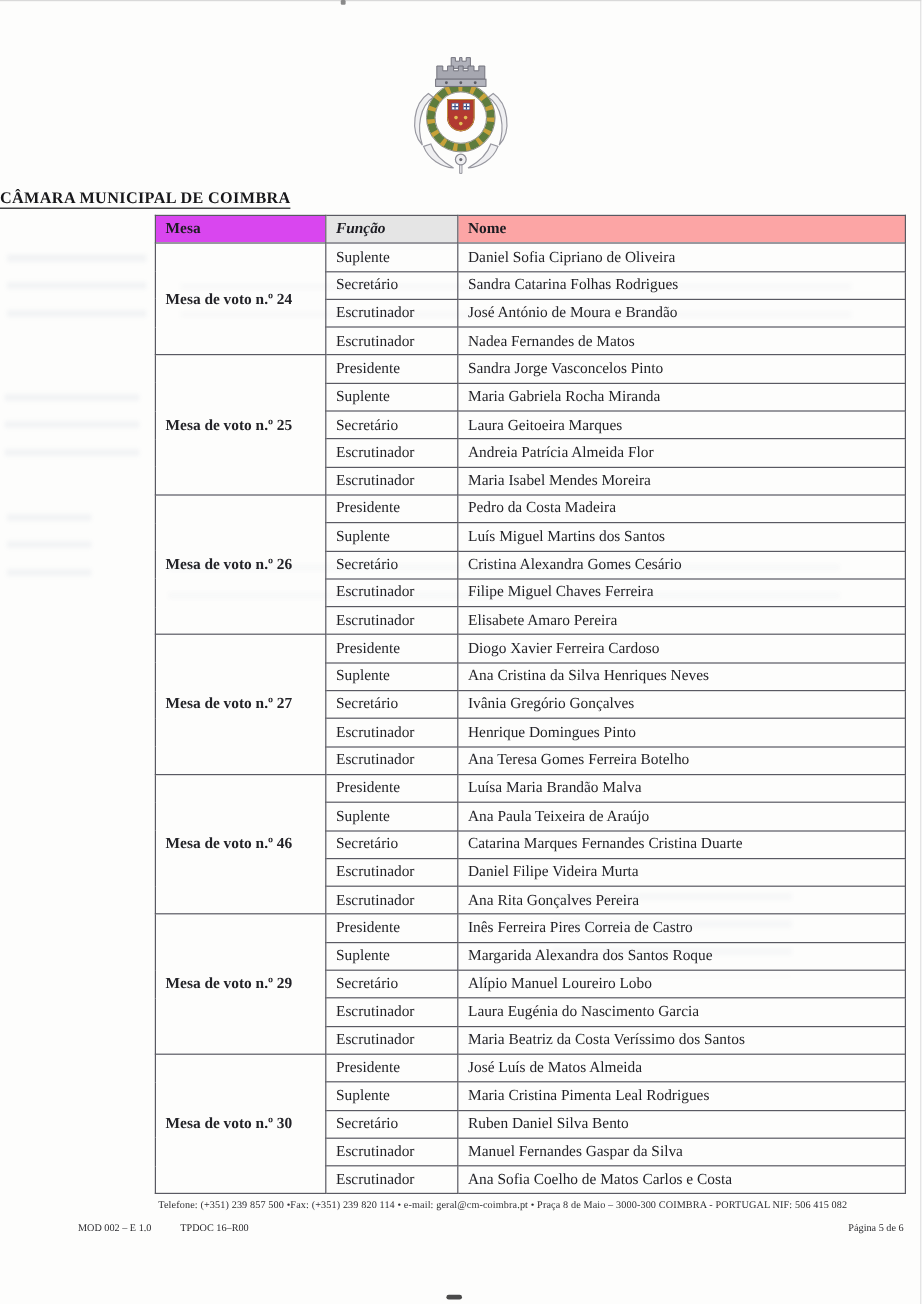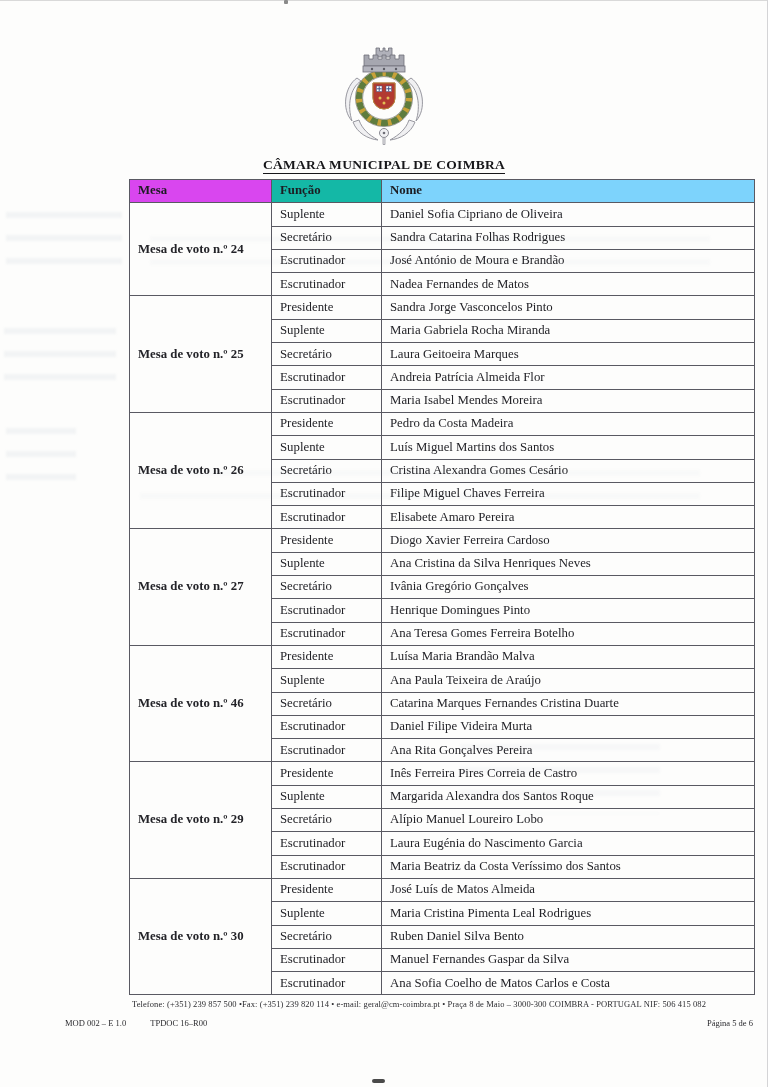--- a/index.html
+++ b/index.html
@@ -26,21 +26,21 @@
   .bleed.b3 { left:6px;  top:428px; width:70px;  height:60px; }
   .bleed.b4 { left:140px; top:470px; width:560px; height:40px; opacity:.22; }
   .bleed.b5 { left:460px; top:744px; width:200px; height:70px; opacity:.3; }
   .bleed.b6 { left:150px; top:236px; width:560px; height:44px; opacity:.2; }
 
   
   .logo { position:absolute; left:324px; top:36px; width:120px; height:116px; }
 
   
   .title {
-    position:absolute; top:157px; left:0; width:100%; text-align:center;
+    position:absolute; top:157px; left:0; width:100%; text-align:left;
     font-size:13.5px; font-weight:bold; letter-spacing:.3px; color:#17171a;
   }
   .title span { border-bottom:1.4px solid #17171a; padding-bottom:1px; }
 
   
   table.roster {
     position:absolute; left:129px; top:179px; width:625px;
     border-collapse:collapse; table-layout:fixed;
   }
   table.roster th, table.roster td {
@@ -124,22 +124,22 @@
 
   <table class="roster">
     <colgroup>
       <col class="col-mesa">
         <col class="col-funcao">
         <col class="col-nome">
     </colgroup>
     <thead>
       <tr>
         <th style="background: #d946ef;">Mesa</th>
-        <th style="background: #14b8a6;">Função</th>
-        <th style="background: #7dd3fc;">Nome</th>
+        <th style="background: #e5e5e5; font-style: italic;">Função</th>
+        <th style="background: #fca5a5;">Nome</th>
       </tr>
     </thead>
     <tbody>
         <tr>
           <td rowspan="4" class="mesa-cell">Mesa de voto n.º 24</td>
           <td>Suplente</td>
           <td>Daniel Sofia Cipriano de Oliveira</td>
         </tr>
         <tr>
           <td>Secretário</td>

